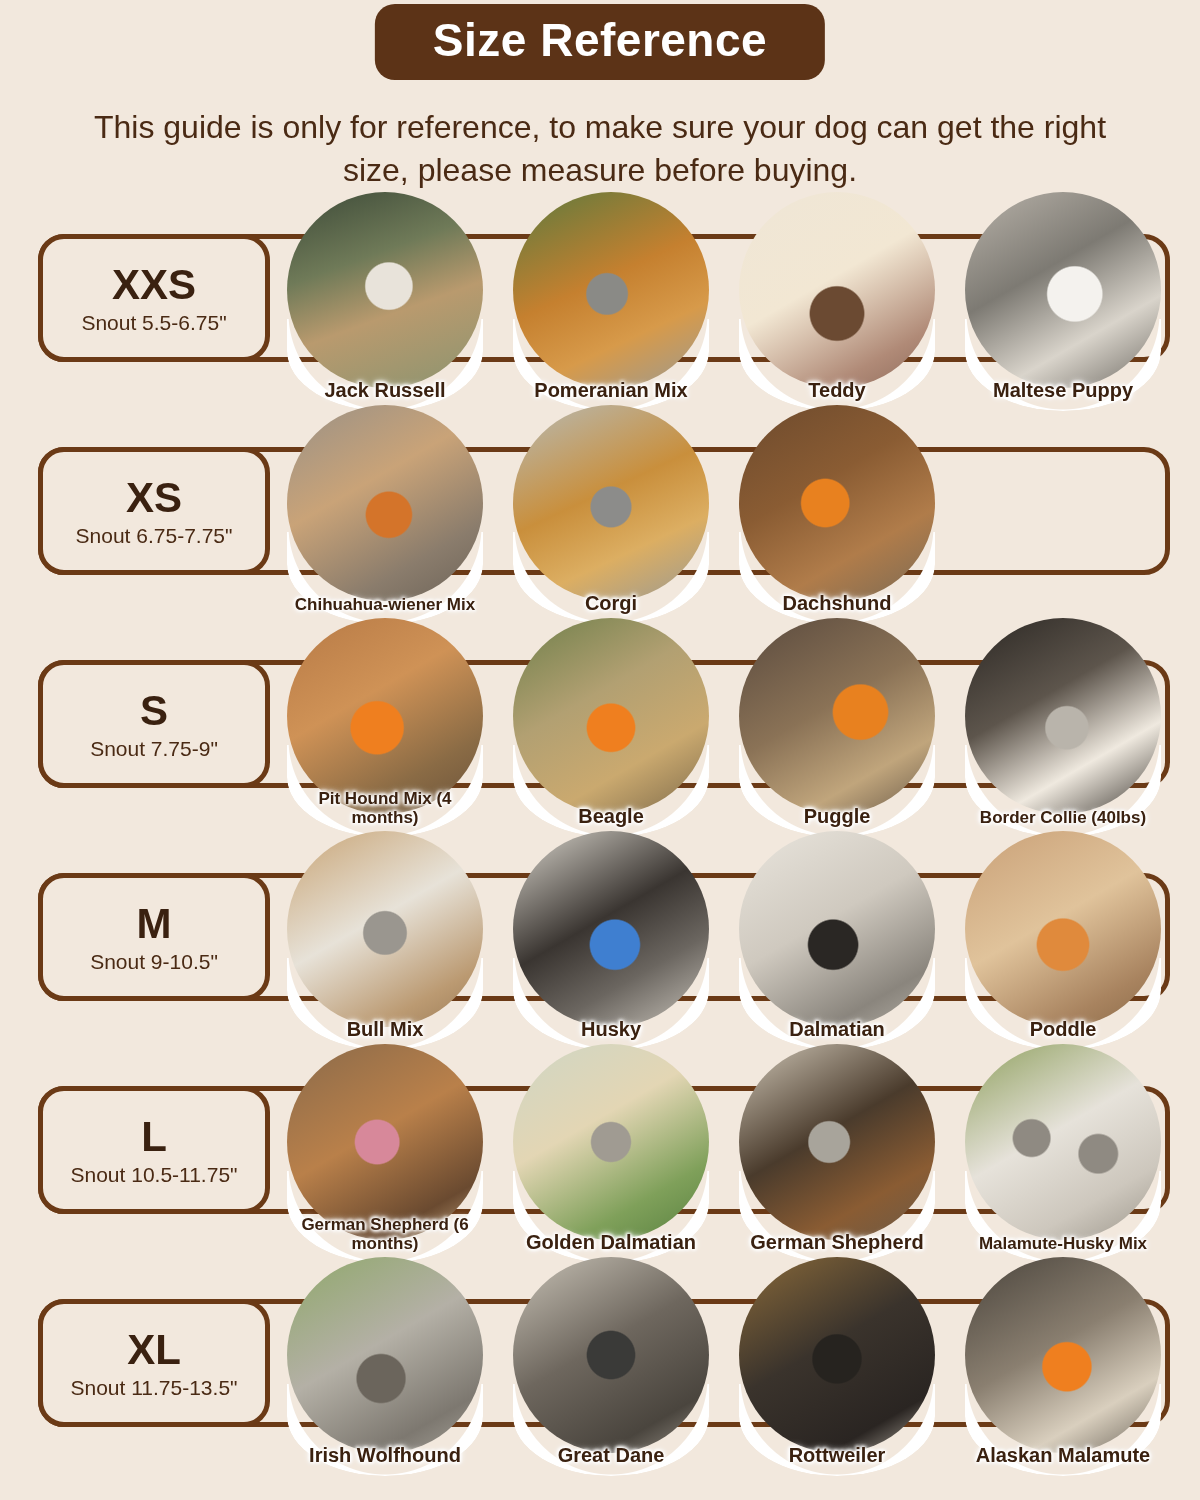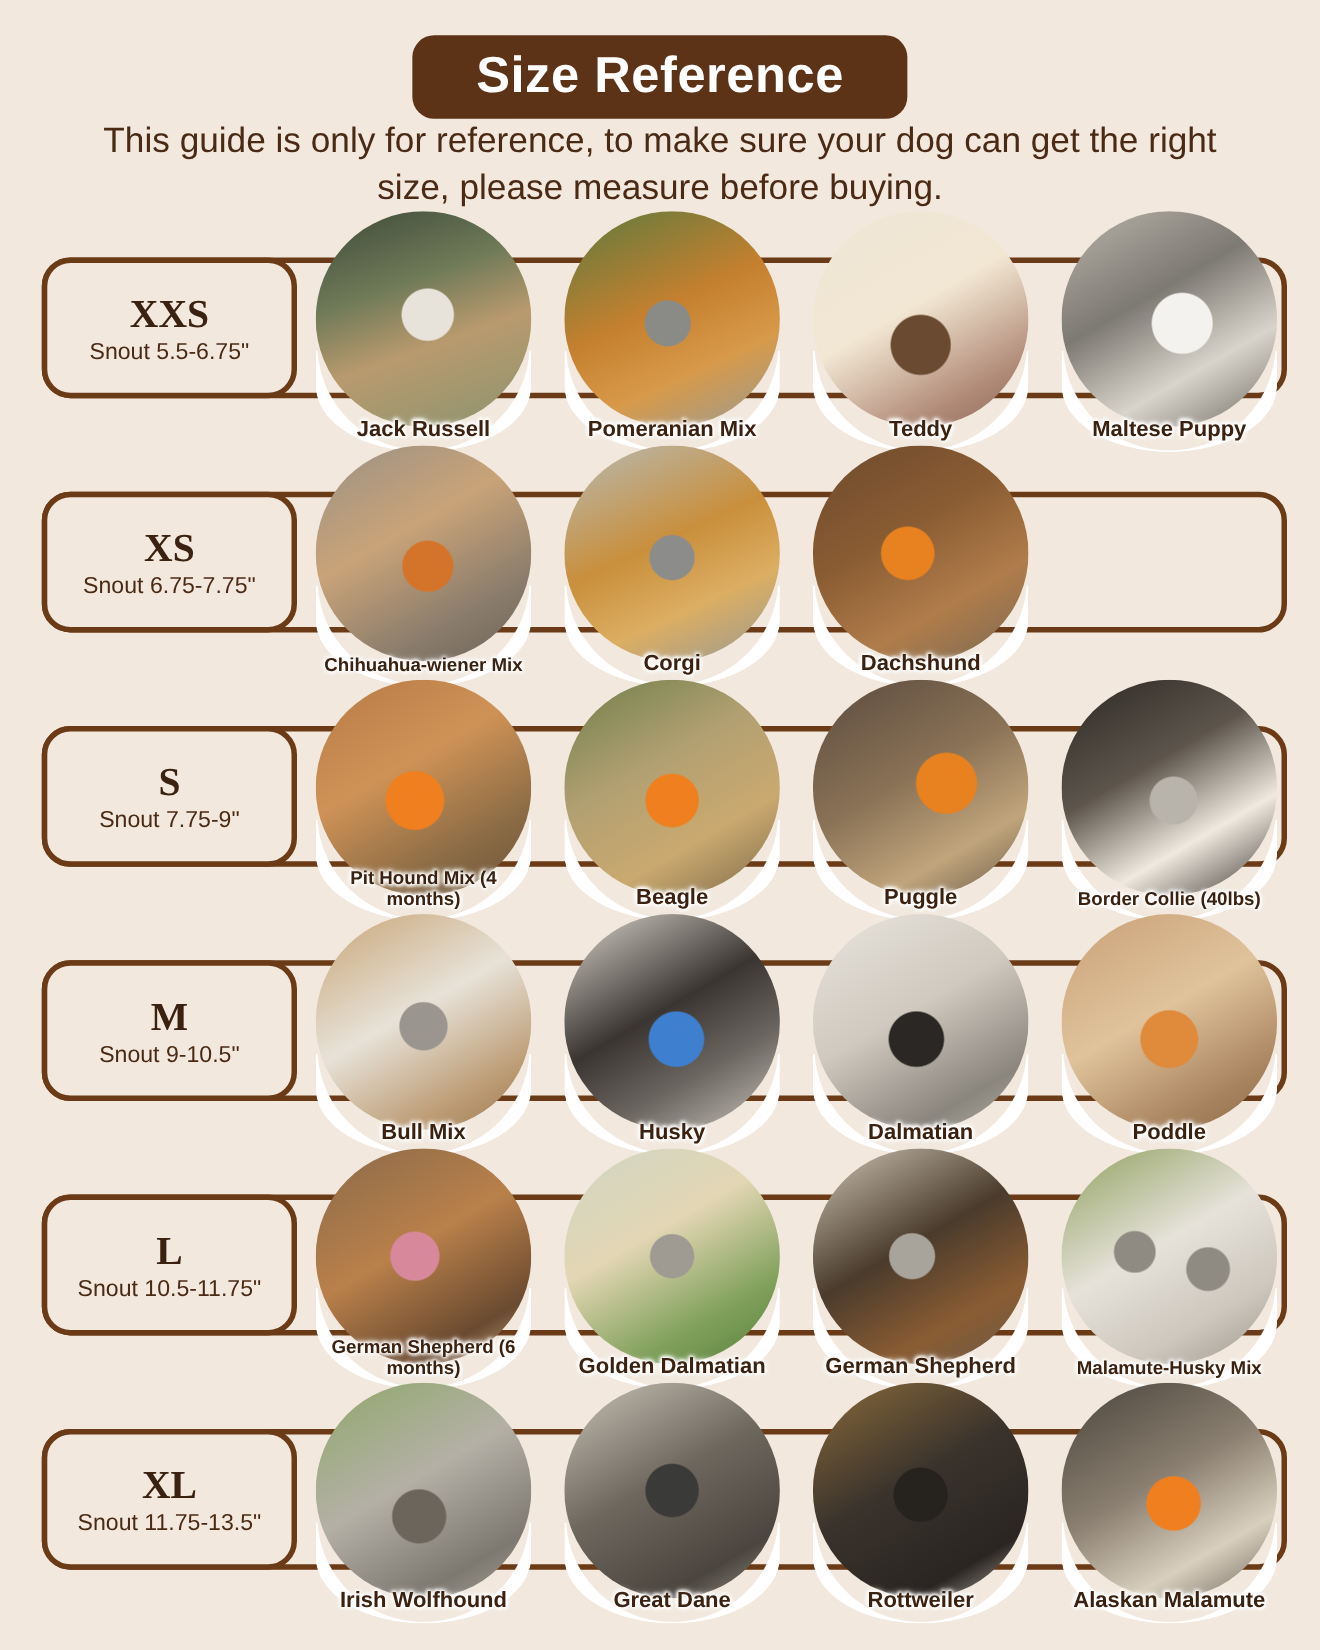--- a/index.html
+++ b/index.html
@@ -10,21 +10,21 @@
     background: #f2e8dd;
     font-family: "Liberation Sans", sans-serif;
     color: #4a2a14;
     overflow: hidden;
     position: relative;
   }
 
   
   .title-pill {
     position: absolute;
-    top: 32px;
+    top: 4px;
     left: 50%;
     transform: translateX(-50%);
     background: #5c3317;
     color: #ffffff;
     border-radius: 20px;
     padding: 12px 58px 16px;
     font-size: 46px;
     font-weight: bold;
     letter-spacing: .5px;
     white-space: nowrap;
@@ -79,26 +79,25 @@
     border: 5px solid #6b3a16;
     border-radius: 26px;
     display: flex;
     flex-direction: column;
     align-items: center;
     justify-content: center;
     z-index: 3;
   }
 
   .size-label {
-    font-size: 36px;
+    font-size: 42px;
     font-weight: bold;
     color: #3a2110;
     line-height: 1;
     margin-bottom: 6px;
-    font-family: Liberation Serif, serif;
   }
 
   .snout {
     font-size: 21px;
     color: #4a2a14;
     line-height: 1;
   }
 
   
   .dogs {

